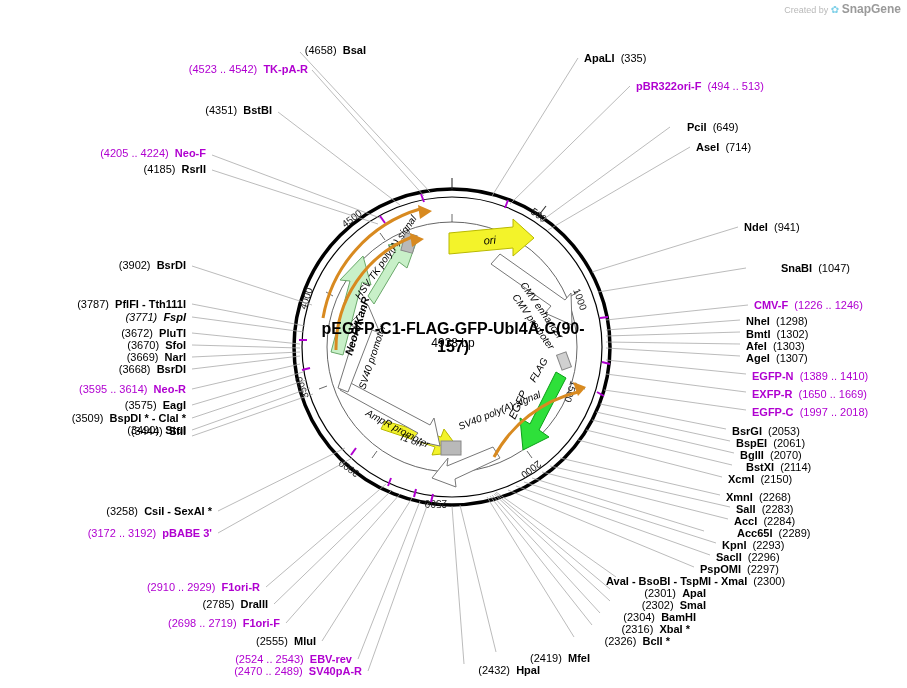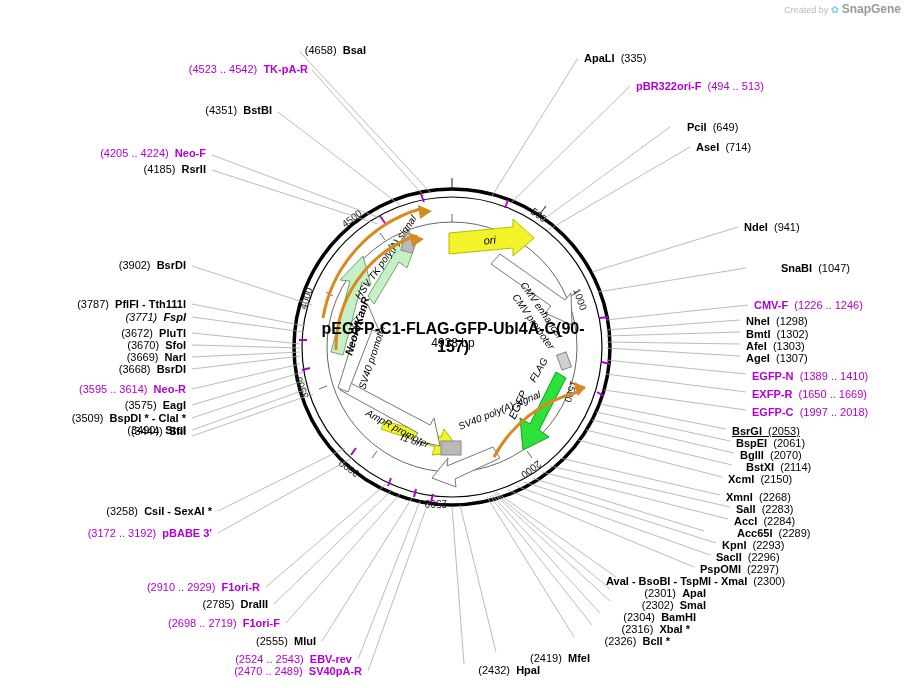--- a/index.html
+++ b/index.html
@@ -311,21 +311,21 @@
     <div class="lbl left" style="left: 744px; top: 221px; width: 120px;"><span class="nm">NdeI</span>&nbsp;&nbsp;<span class="pos">(941)</span></div>
     <div class="lbl left" style="left: 720px; top: 262px; width: 130px; text-align: right;"><span class="nm">SnaBI</span>&nbsp;&nbsp;<span class="pos">(1047)</span></div>
     <div class="lbl left purple" style="left: 754px; top: 299px; width: 160px;"><span class="nm">CMV-F</span>&nbsp;&nbsp;<span class="pos">(1226 .. 1246)</span></div>
     <div class="lbl left" style="left: 746px; top: 315px; width: 130px;"><span class="nm">NheI</span>&nbsp;&nbsp;<span class="pos">(1298)</span></div>
     <div class="lbl left" style="left: 746px; top: 328px; width: 130px;"><span class="nm">BmtI</span>&nbsp;&nbsp;<span class="pos">(1302)</span></div>
     <div class="lbl left" style="left: 746px; top: 340px; width: 130px;"><span class="nm">AfeI</span>&nbsp;&nbsp;<span class="pos">(1303)</span></div>
     <div class="lbl left" style="left: 746px; top: 352px; width: 130px;"><span class="nm">AgeI</span>&nbsp;&nbsp;<span class="pos">(1307)</span></div>
     <div class="lbl left purple" style="left: 752px; top: 370px; width: 160px;"><span class="nm">EGFP-N</span>&nbsp;&nbsp;<span class="pos">(1389 .. 1410)</span></div>
     <div class="lbl left purple" style="left: 752px; top: 388px; width: 160px;"><span class="nm">EXFP-R</span>&nbsp;&nbsp;<span class="pos">(1650 .. 1669)</span></div>
     <div class="lbl left purple" style="left: 752px; top: 406px; width: 160px;"><span class="nm">EGFP-C</span>&nbsp;&nbsp;<span class="pos">(1997 .. 2018)</span></div>
-    <div class="lbl left" style="left: 732px; top: 425px; width: 140px; text-decoration: underline;"><span class="nm">BsrGI</span>&nbsp;&nbsp;<span class="pos">(2053)</span></div>
+    <div class="lbl left" style="left: 732px; top: 425px; width: 140px;"><span class="nm">BsrGI</span>&nbsp;&nbsp;<span class="pos">(2053)</span></div>
     <div class="lbl left" style="left: 736px; top: 437px; width: 140px;"><span class="nm">BspEI</span>&nbsp;&nbsp;<span class="pos">(2061)</span></div>
     <div class="lbl left" style="left: 740px; top: 449px; width: 140px;"><span class="nm">BglII</span>&nbsp;&nbsp;<span class="pos">(2070)</span></div>
     <div class="lbl left" style="left: 738px; top: 461px; width: 140px; padding-left: 8px;"><span class="nm">BstXI</span>&nbsp;&nbsp;<span class="pos">(2114)</span></div>
     <div class="lbl left" style="left: 728px; top: 473px; width: 140px;"><span class="nm">XcmI</span>&nbsp;&nbsp;<span class="pos">(2150)</span></div>
     <div class="lbl left" style="left: 726px; top: 491px; width: 140px;"><span class="nm">XmnI</span>&nbsp;&nbsp;<span class="pos">(2268)</span></div>
     <div class="lbl left" style="left: 736px; top: 503px; width: 140px;"><span class="nm">SalI</span>&nbsp;&nbsp;<span class="pos">(2283)</span></div>
     <div class="lbl left" style="left: 734px; top: 515px; width: 140px;"><span class="nm">AccI</span>&nbsp;&nbsp;<span class="pos">(2284)</span></div>
     <div class="lbl left" style="left: 722px; top: 527px; width: 160px; margin-left: 15px;"><span class="nm">Acc65I</span>&nbsp;&nbsp;<span class="pos">(2289)</span></div>
     <div class="lbl left" style="left: 722px; top: 539px; width: 150px;"><span class="nm">KpnI</span>&nbsp;&nbsp;<span class="pos">(2293)</span></div>
     <div class="lbl left" style="left: 716px; top: 551px; width: 150px;"><span class="nm">SacII</span>&nbsp;&nbsp;<span class="pos">(2296)</span></div>

